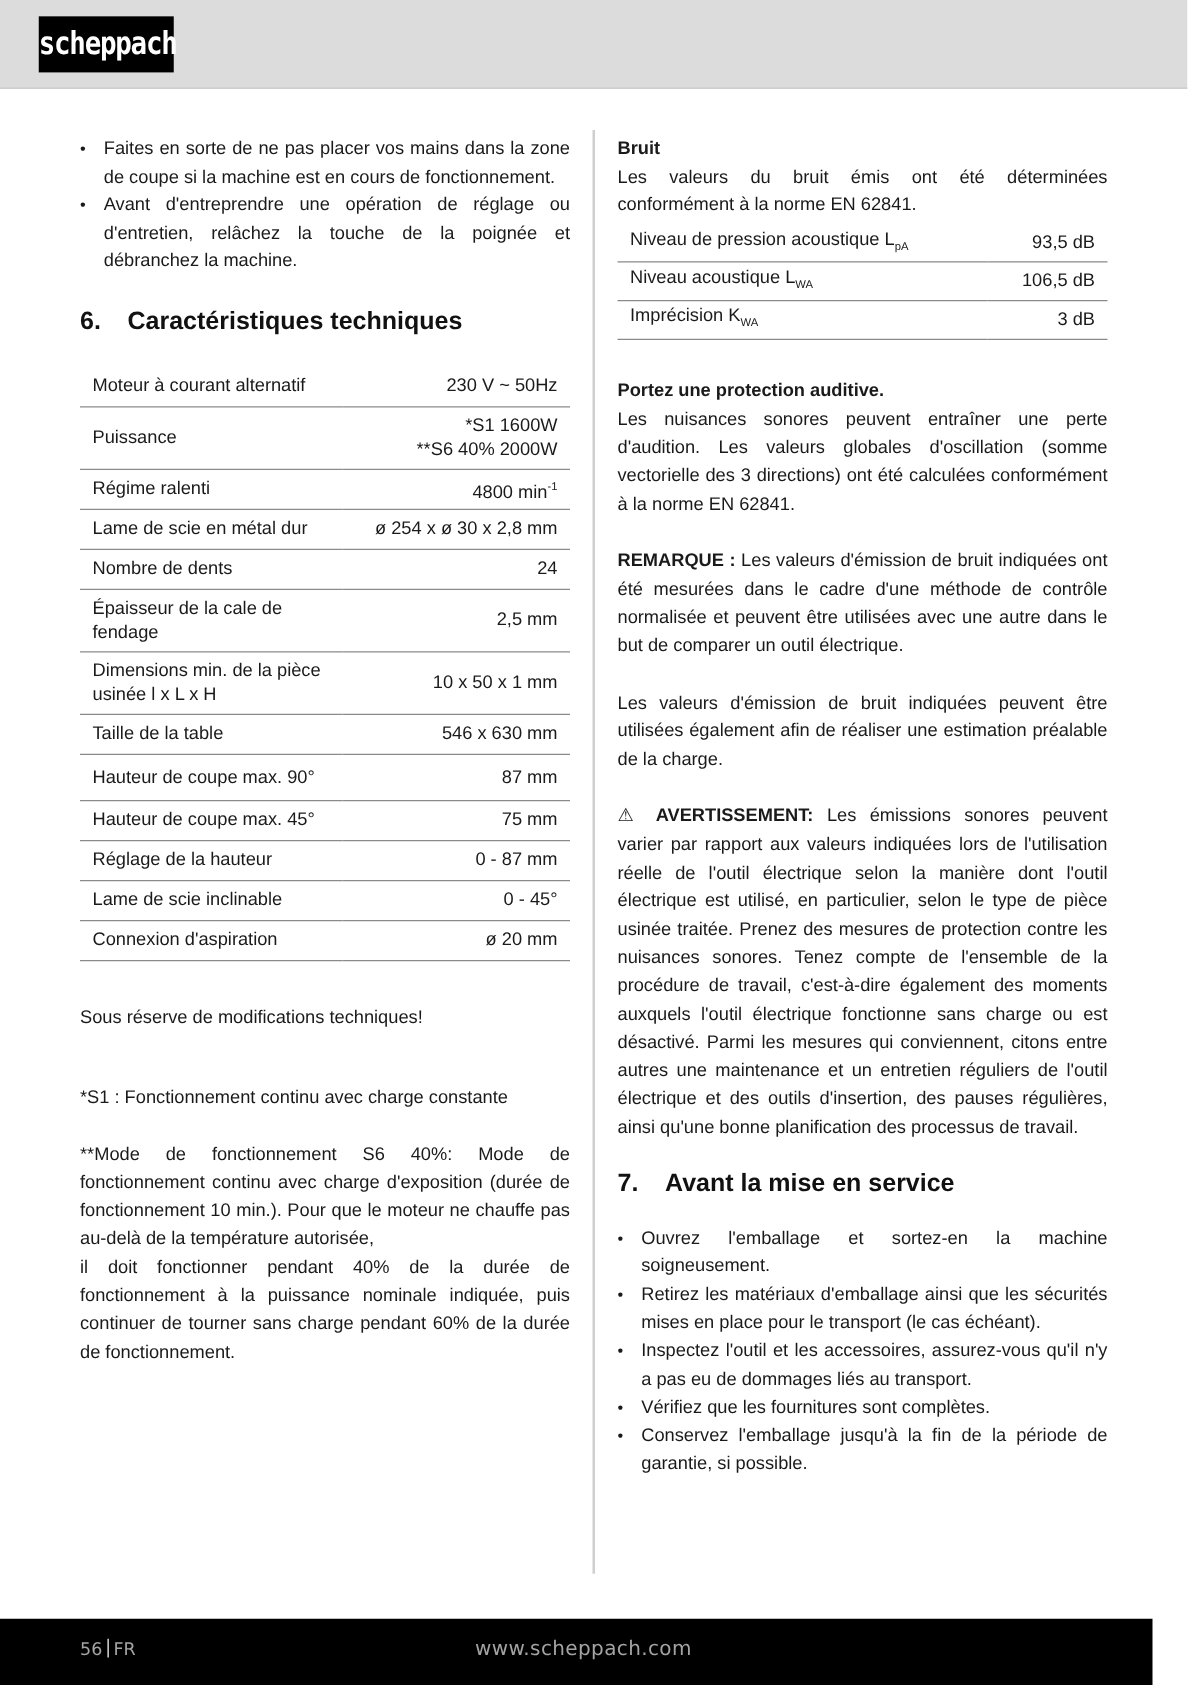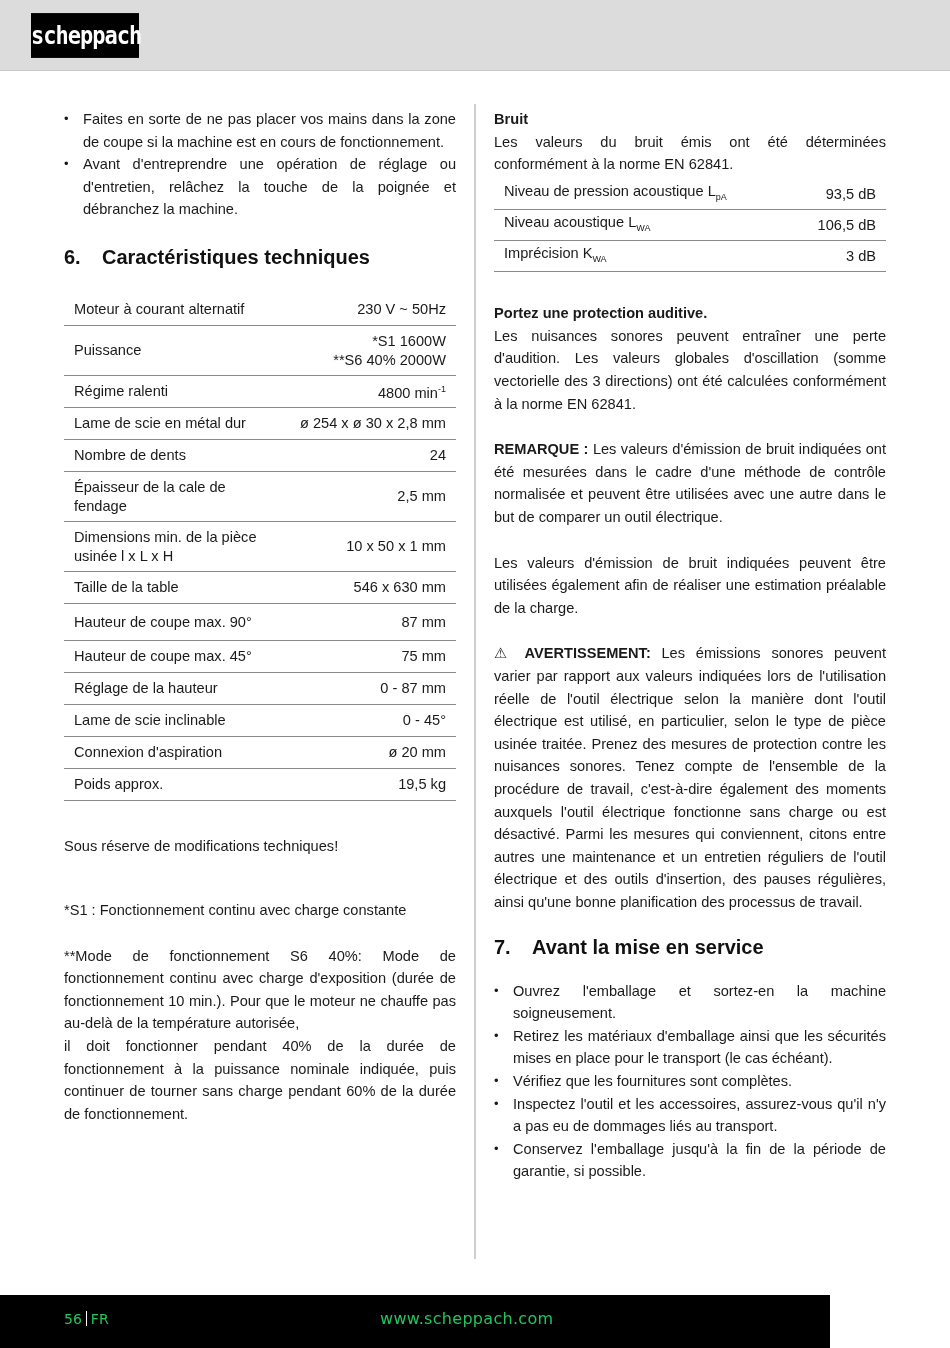--- a/index.html
+++ b/index.html
@@ -33,21 +33,21 @@
   h2 { margin:0; font-size:20px; font-weight:bold; line-height:26px; color:#111; }
   h2 .num { display:inline-block; width:38px; }
   .p { margin:0; }
   .bold { font-weight:bold; }
   table.spec { border-collapse:collapse; width:392px; }
   table.spec td { border-bottom:1.5px solid #8a8a8a; padding:0 10px; vertical-align:middle; font-size:14.6px; line-height:19px; }
   table.spec td.val { text-align:right; white-space:nowrap; }
   sub { font-size:9px; vertical-align:-4px; }
   sup { font-size:9px; vertical-align:6px; }
   .footer {
-    position:absolute; left:0; top:1295px; width:830px; height:53px; background:#000; color:#22c55e;
+    position:absolute; left:0; top:1295px; width:922px; height:53px; background:#000; color:#a3a3a3;
     font-family:"DejaVu Sans", sans-serif;
   }
   .footer .page { position:absolute; left:64px; top:16px; font-size:14px; }
   .footer .page .sep { display:inline-block; width:1px; height:15px; background:#fff; margin:0 4px; vertical-align:-2px; }
   .footer .url { position:absolute; left:380px; top:14px; font-size:16px; font-weight:normal; letter-spacing:0.3px; }
 </style>
 </head>
 <body>
 
 <div class="header">
@@ -116,24 +116,20 @@
       <td class="val">0 - 87 mm</td>
     </tr>
     <tr style="height:32px;">
       <td>Lame de scie inclinable</td>
       <td class="val">0 - 45°</td>
     </tr>
     <tr style="height:32px;">
       <td>Connexion d'aspiration</td>
       <td class="val">ø 20 mm</td>
     </tr>
-    <tr style="height:32px;">
-      <td>Poids approx.</td>
-      <td class="val">19,5 kg</td>
-    </tr>
   </tbody>
     </table>
 
   <p class="p" style="margin-top:34px;">Sous réserve de modifications techniques!</p>
   <p class="p" style="margin-top:41px;">*S1 : Fonctionnement continu avec charge constante</p>
   <p class="p justify" style="margin-top:23px;">**Mode de fonctionnement S6 40%: Mode de fonctionnement continu avec charge d'exposition (durée de fonctionnement 10 min.). Pour que le moteur ne chauffe pas au-delà de la température autorisée,</p>
   <p class="p justify">il doit fonctionner pendant 40% de la durée de fonctionnement à la puissance nominale indiquée, puis continuer de tourner sans charge pendant 60% de la durée de fonctionnement.</p>
 </div>
 
 <div class="col col-right">
@@ -166,22 +162,22 @@
 
   <p class="p justify" style="margin-top:23px;"><span>⚠</span> <span class="bold">AVERTISSEMENT:</span><span> Les émissions sonores peuvent varier par rapport aux valeurs indiquées lors de l'utilisation réelle de l'outil électrique selon la manière dont l'outil électrique est utilisé, en particulier, selon le type de pièce usinée traitée. Prenez des mesures de protection contre les nuisances sonores. Tenez compte de l'ensemble de la procédure de travail, c'est-à-dire également des moments auxquels l'outil électrique fonctionne sans charge ou est désactivé. Parmi les mesures qui conviennent, citons entre autres une maintenance et un entretien réguliers de l'outil électrique et des outils d'insertion, des pauses régulières, ainsi qu'une bonne planification des processus de travail.</span></p>
 
   <h2 style="margin-top:20px;">
     <span class="num">7.</span><span>Avant la mise en service</span>
   </h2>
 
   <ul class="bullets" style="margin-top:20px;">
     <li>Ouvrez l'emballage et sortez-en la machine soigneusement.</li>
     <li>Retirez les matériaux d'emballage ainsi que les sécurités mises en place pour le transport (le cas échéant).</li>
+    <li>Inspectez l'outil et les accessoires, assurez-vous qu'il n'y a pas eu de dommages liés au transport.</li>
     <li>Vérifiez que les fournitures sont complètes.</li>
-    <li>Inspectez l'outil et les accessoires, assurez-vous qu'il n'y a pas eu de dommages liés au transport.</li>
     <li>Conservez l'emballage jusqu'à la fin de la période de garantie, si possible.</li>
   </ul>
 </div>
 
 <div class="footer">
   <div class="page">
     <span>56</span><span class="sep"></span><span>FR</span>
   </div>
   <div class="url">www.scheppach.com</div>
 </div>

